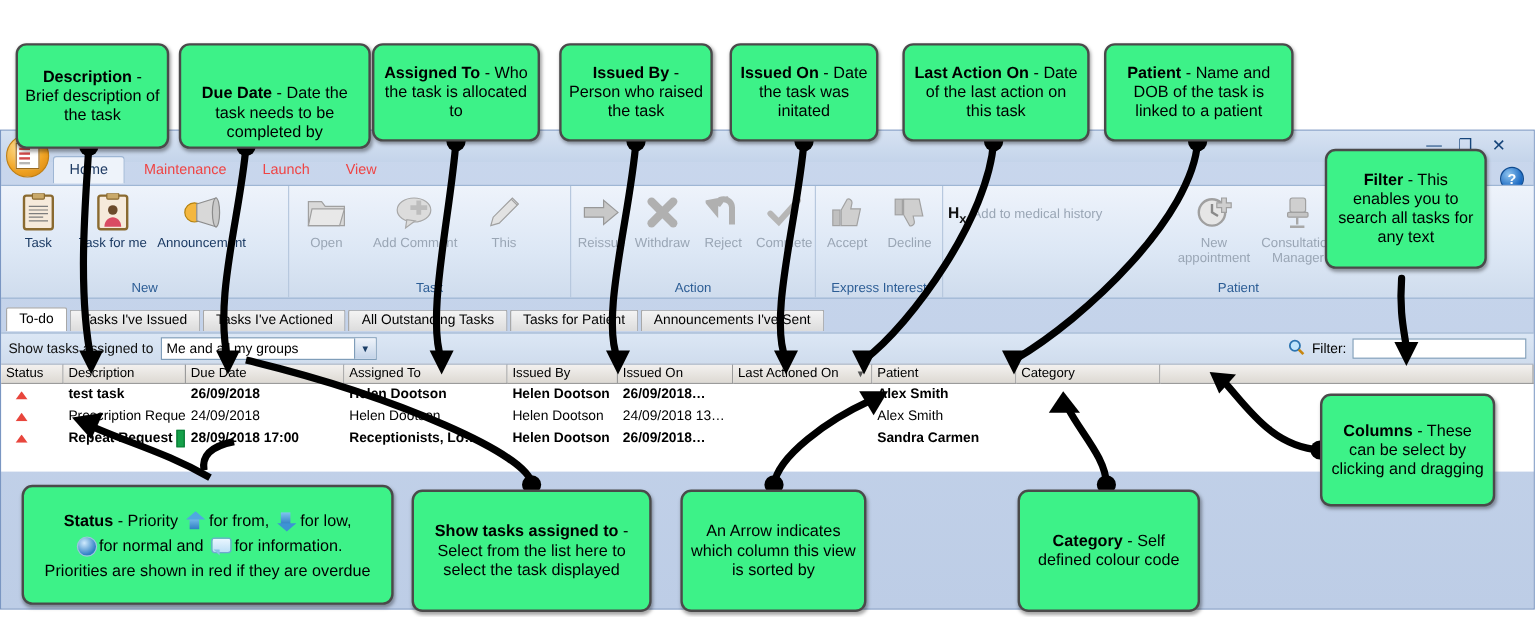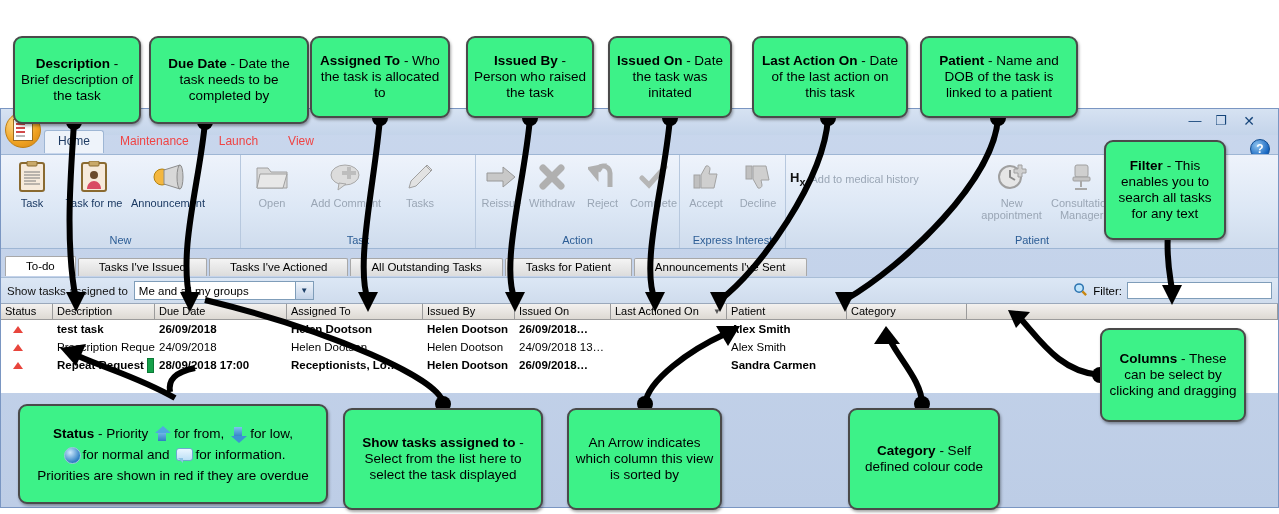--- a/index.html
+++ b/index.html
@@ -86,21 +86,21 @@
   .ritem-h{
     display:flex;align-items:center;gap:5px;font-size:11px;color:#9aa6b5;
     padding-left:4px;margin-top:10px;
   }
   
   #view-tabs{
     position:absolute;left:1px;top:255px;width:1277px;height:20px;
     display:flex;align-items:flex-end;padding-left:4px;box-sizing:border-box;
   }
   .vtab{
-    height:17px;line-height:17px;padding:0 20px;font-size:11.5px;
+    height:17px;line-height:17px;padding:0 10px;font-size:11.5px;
     background:linear-gradient(#f4f4f4,#dcdcdc);
     border:1px solid #a8a8a8;border-bottom:none;margin-right:2px;color:#000;
     border-radius:2px 2px 0 0;
   }
   .vtab.active{background:#ffffff;height:19px;line-height:19px;}
   
   #filter-row{
     position:absolute;left:1px;top:276px;width:1277px;height:26px;
     background:linear-gradient(#dce7f5,#cfdced);
     border-top:1px solid #a8bdd6;display:flex;align-items:center;
@@ -273,21 +273,21 @@
           </span>
           <span class="lbl">Add Comment</span>
         </div>
         <div class="ritem dis">
           <span class="ico">
             <svg width="30" height="30" viewBox="0 0 30 30">
                 <path d="M4 26l2-7 16-16 5 5-16 16z" fill="#e2e2e2" stroke="#a0a0a0"></path>
                 <path d="M21 4l5 5" stroke="#a0a0a0"></path>
               </svg>
           </span>
-          <span class="lbl">Tasks</span>
+          <span class="lbl">This</span>
         </div>
       </div>
       <div class="glabel">Task</div>
     </div>
 
     <div class="rgroup" style="width:204px">
       <div class="items">
         <div class="ritem dis">
           <span class="ico">
             <svg width="32" height="28" viewBox="0 0 32 28">
@@ -535,21 +535,21 @@
 
   <path d="M922,404 C922,382 900,360 890,340" stroke="#000" stroke-width="6" fill="none"></path>
   <circle cx="922" cy="404" r="8" fill="#000"></circle>
   <polygon points="886,326 900,344 874,344" fill="#000"></polygon>
 </svg>
 
 <div class="callout" style="left:13px;top:36px;width:128px;height:88px;">
   <div><b>Description</b><span> - Brief description of the task</span></div>
 </div>
 
-<div class="callout" style="left:149px;top:36px;width:160px;height:88px;">
+<div class="callout" style="left:149px;top:36px;width:160px;height:88px;align-items:flex-end;">
   <div><b>Due Date</b><span> - Date the task needs to be completed by</span></div>
 </div>
 
 <div class="callout" style="left:310px;top:36px;width:140px;height:82px;">
   <div><b>Assigned To</b><span> - Who the task is allocated to</span></div>
 </div>
 
 <div class="callout" style="left:466px;top:36px;width:128px;height:82px;">
   <div><b>Issued By</b><span> - Person who raised the task</span></div>
 </div>
@@ -559,21 +559,21 @@
 </div>
 
 <div class="callout" style="left:752px;top:36px;width:156px;height:82px;">
   <div><b>Last Action On</b><span> - Date of the last action on this task</span></div>
 </div>
 
 <div class="callout" style="left:920px;top:36px;width:158px;height:82px;">
   <div><b>Patient</b><span> - Name and DOB of the task is linked to a patient</span></div>
 </div>
 
-<div class="callout" style="left:1104px;top:140px;width:122px;height:100px;">
+<div class="callout" style="left:1104px;top:124px;width:135px;height:100px;">
   <div><b>Filter</b><span> - This enables you to search all tasks for any text</span></div>
 </div>
 
 <div class="callout" style="left:1100px;top:328px;width:146px;height:94px;">
   <div><b>Columns</b><span> - These can be select by clicking and dragging</span></div>
 </div>
 
 <div class="callout" style="left:18px;top:404px;width:310px;height:100px;line-height:21px;">
   <div>
     <b>Status</b><span> - Priority</span>

